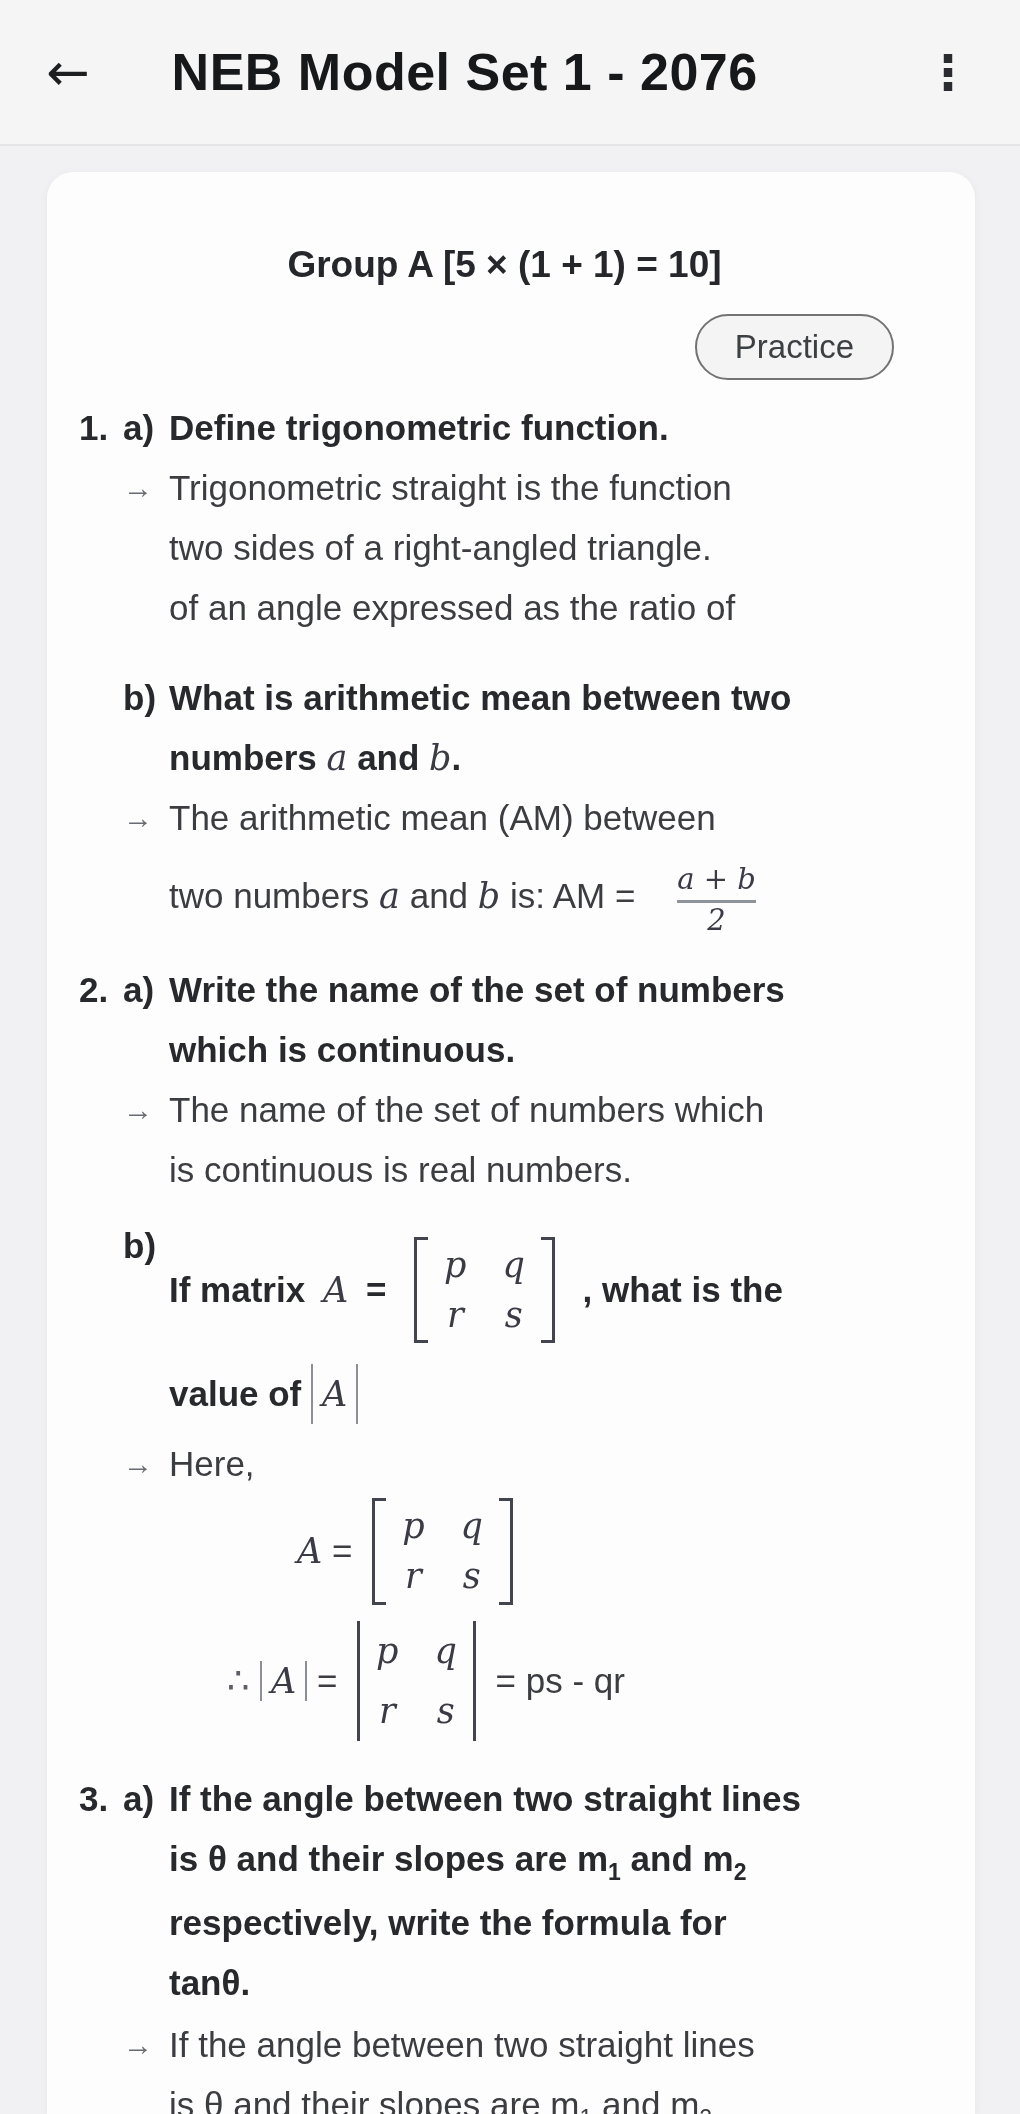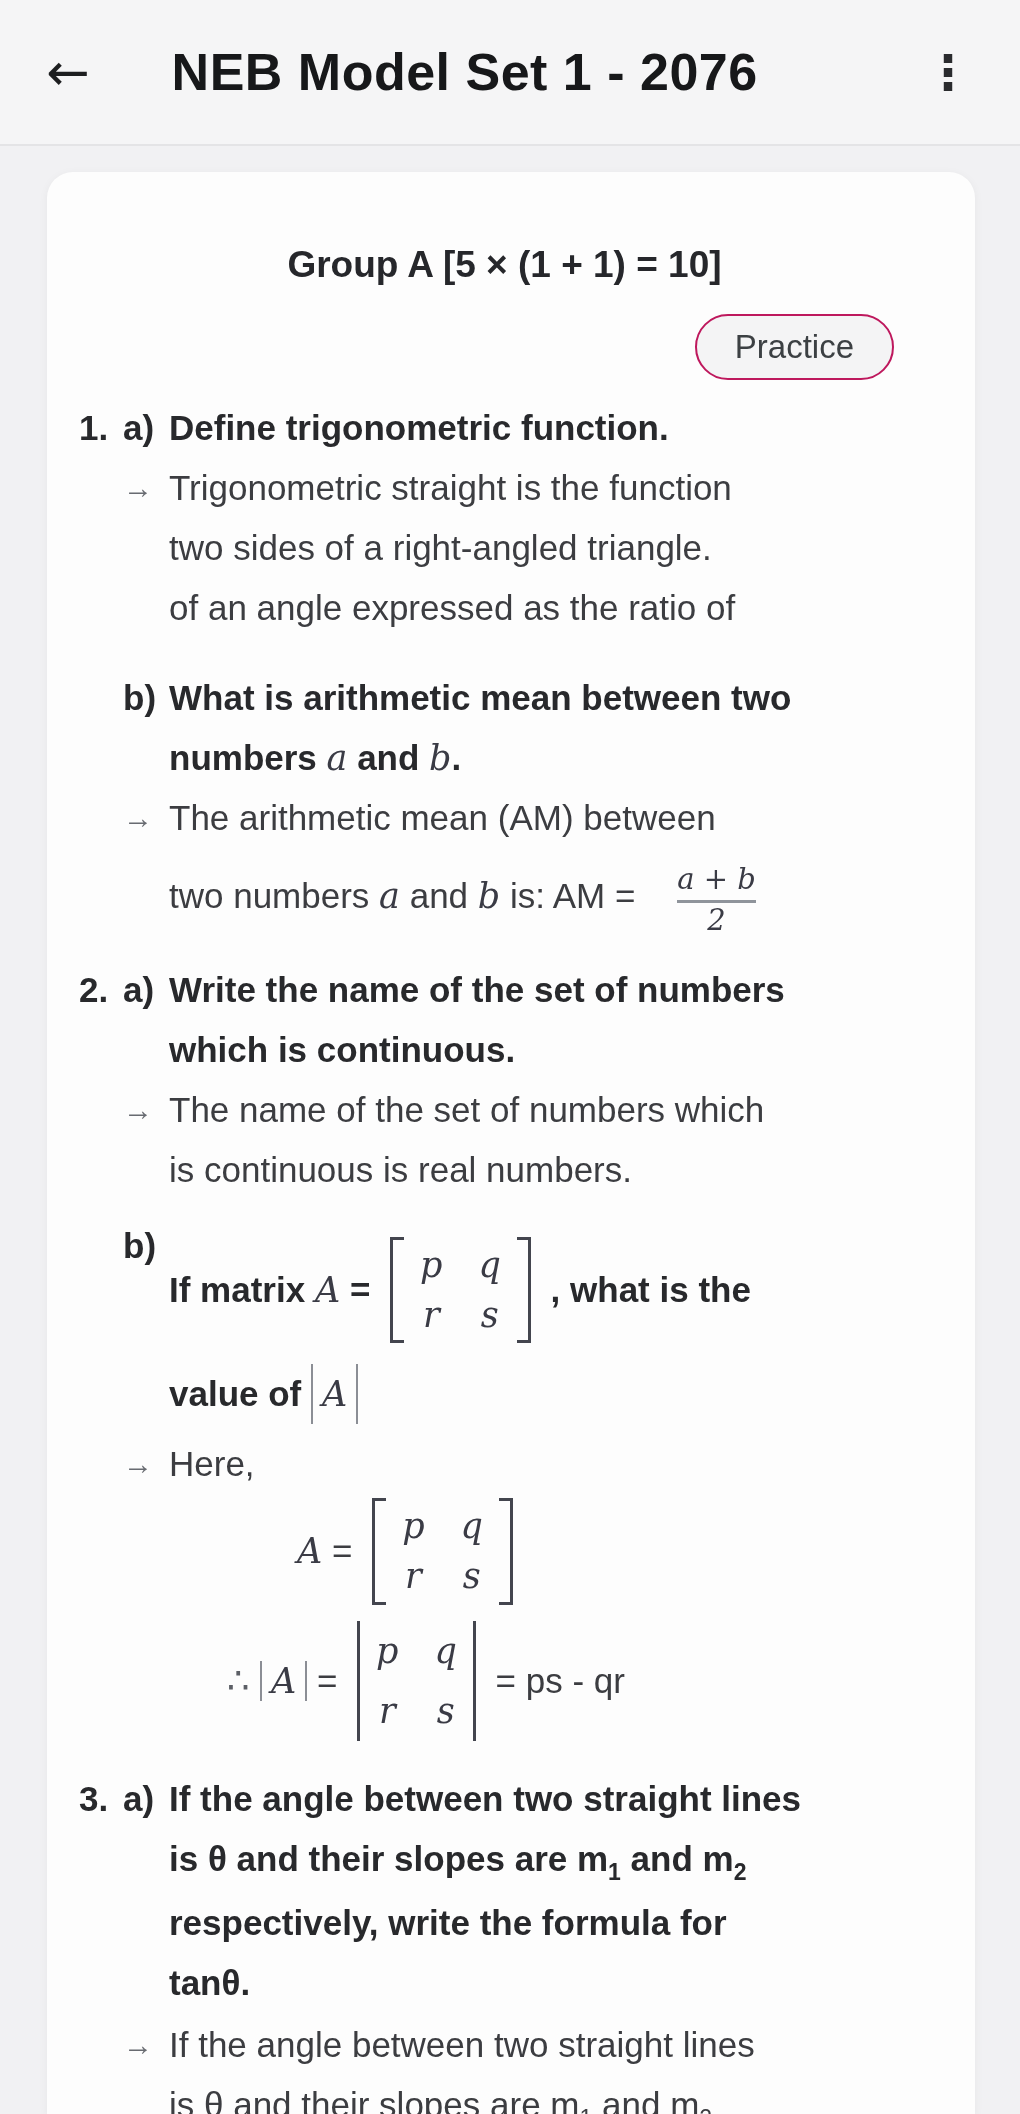--- a/index.html
+++ b/index.html
@@ -20,21 +20,21 @@
     font-size:48px;font-weight:700;color:#2a2b2e;line-height:1;font-family:"DejaVu Sans",sans-serif;}
   
   .card{
     position:absolute;left:47px;right:45px;top:172px;bottom:0;
     background:#fdfdfd;border-radius:26px 26px 0 0;
     box-shadow:0 2px 10px rgba(0,0,0,.05);
     padding:64px 45px 0 32px;box-sizing:border-box;overflow:hidden;
   }
   .group-title{margin:4px;text-align:center;font-size:37px;font-weight:700;color:#26272b;line-height:50px;}
   .practice-row{display:flex;justify-content:flex-end;margin:24px 36px 0 0;}
-  .practice{background:#f4f4f5;border:2px solid #be185d;border-radius:34px;
+  .practice{background:#f4f4f5;border:2px solid #737373;border-radius:34px;
     padding:12px 38px;font-size:33px;color:#3c4043;font-family:"Liberation Sans",sans-serif;cursor:pointer;}
   
   .q-row{display:flex;font-weight:700;color:#28292c;font-size:35px;line-height:60px;}
   .q-num{width:44px;flex:none;}
   .q-letter{width:46px;flex:none;}
   .q-text{flex:1;min-width:0;}
   .ans-row{display:flex;color:#3c3d41;font-size:35px;line-height:60px;font-weight:400;padding-left:44px;}
   .ans-arrow{width:46px;flex:none;color:#686b71;font-size:30px;}
   .ans-text{flex:1;min-width:0;}
   .tline{display:flex;align-items:baseline;white-space:pre;}
@@ -49,21 +49,21 @@
   .mat{display:inline-flex;align-items:stretch;margin:0 10px;}
   .mat .bl{width:11px;border:3px solid #43454e;border-right:none;}
   .mat .brr{width:11px;border:3px solid #43454e;border-left:none;}
   .mat .dl{width:0;border-left:3px solid #43454e;}
   .mat .dr{width:0;border-right:3px solid #43454e;}
   .mat .cells{display:grid;grid-template-columns:auto auto;column-gap:36px;row-gap:10px;
     padding:8px 16px;font-family:"DejaVu Serif",serif;font-style:italic;font-size:35px;
     color:#3a3b45;text-align:center;line-height:1.15;font-weight:500;}
   .det .cells{row-gap:20px;padding:10px 16px;}
   .abs{display:inline-block;padding:0 9px;border-left:2px solid #8b8e95;border-right:2px solid #8b8e95;}
-  .mline{display:flex;align-items:center;white-space:pre;min-height:148px;}
+  .mline{display:flex;align-items:center;white-space:pre;min-height:148px;gap:8px;}
   .eq{display:flex;align-items:center;white-space:pre;font-size:35px;color:#3c3d41;}
   .eq .sans{font-weight:400;}
   .therefore{color:#5c5f66;font-size:36px;margin-right:10px;font-family:"DejaVu Sans",sans-serif;}
   
   .mt-q1a{margin-top:18px;}
   .mt-q1b{margin-top:30px;}
   .mt-q2a{margin-top:16px;}
   .mt-q2b{margin-top:16px;}
   .mt-here{margin-top:10px;}
   .mt-eq1{margin-top:4px;margin-left:218px;}

